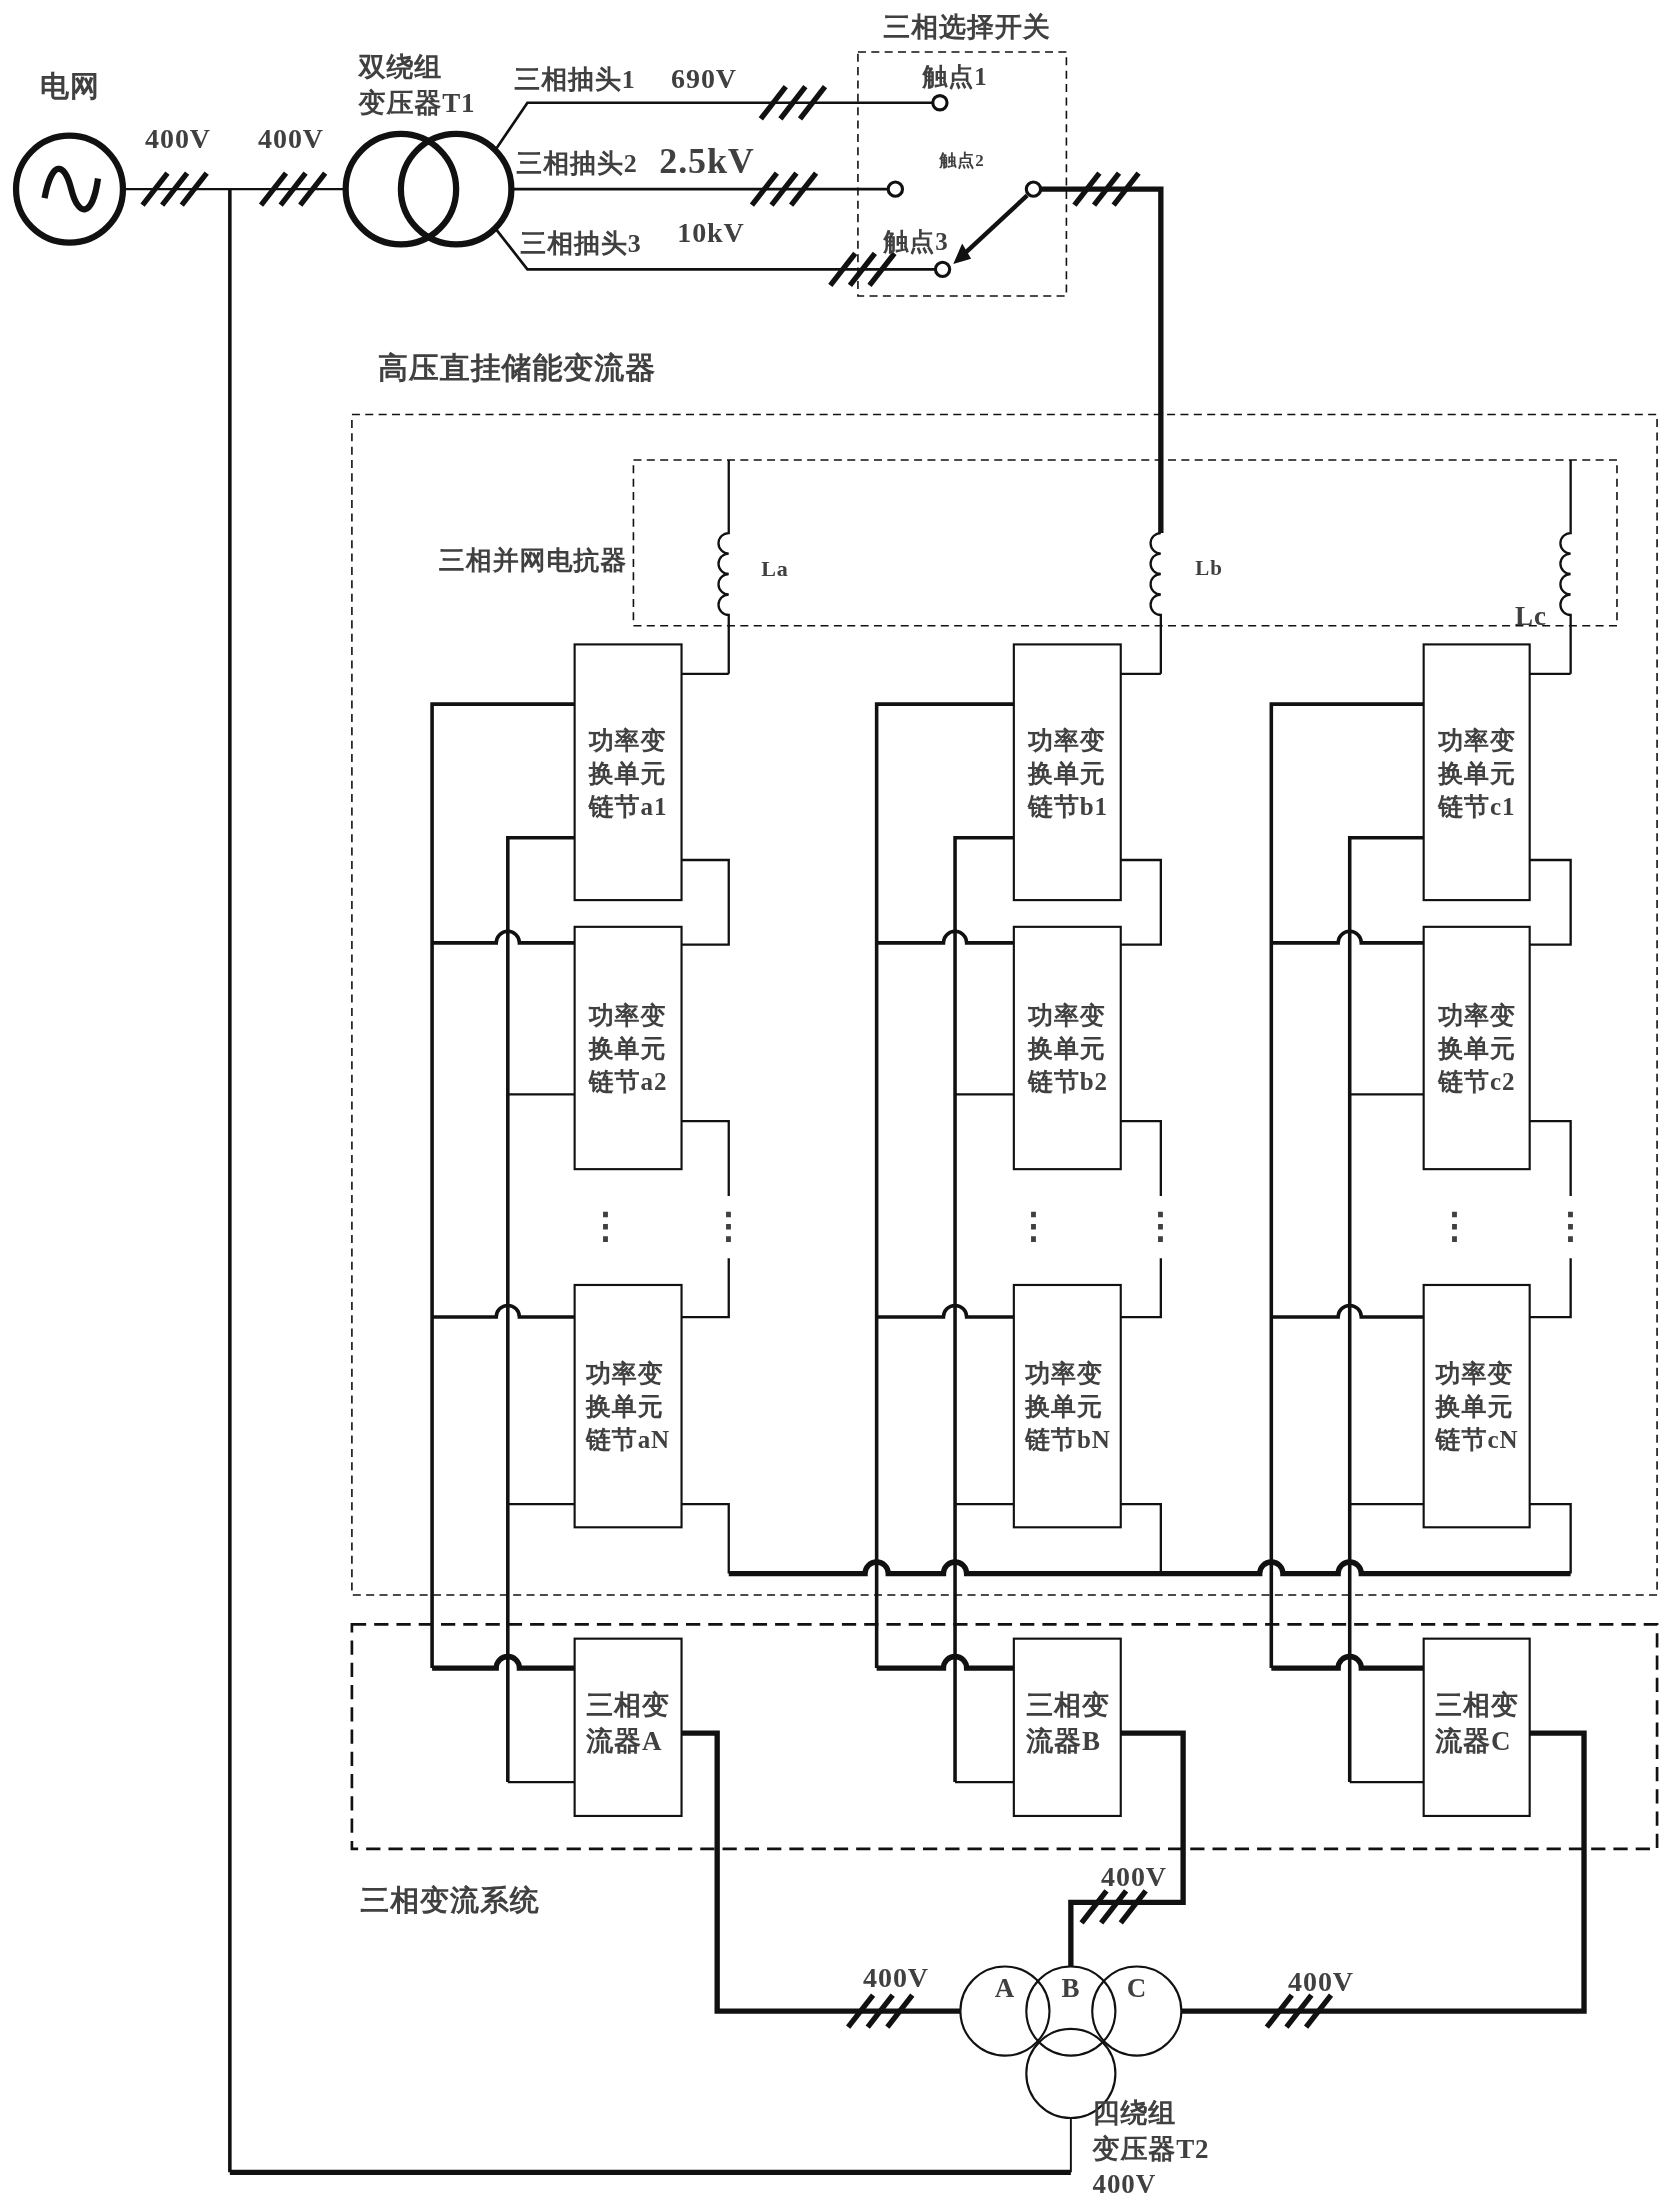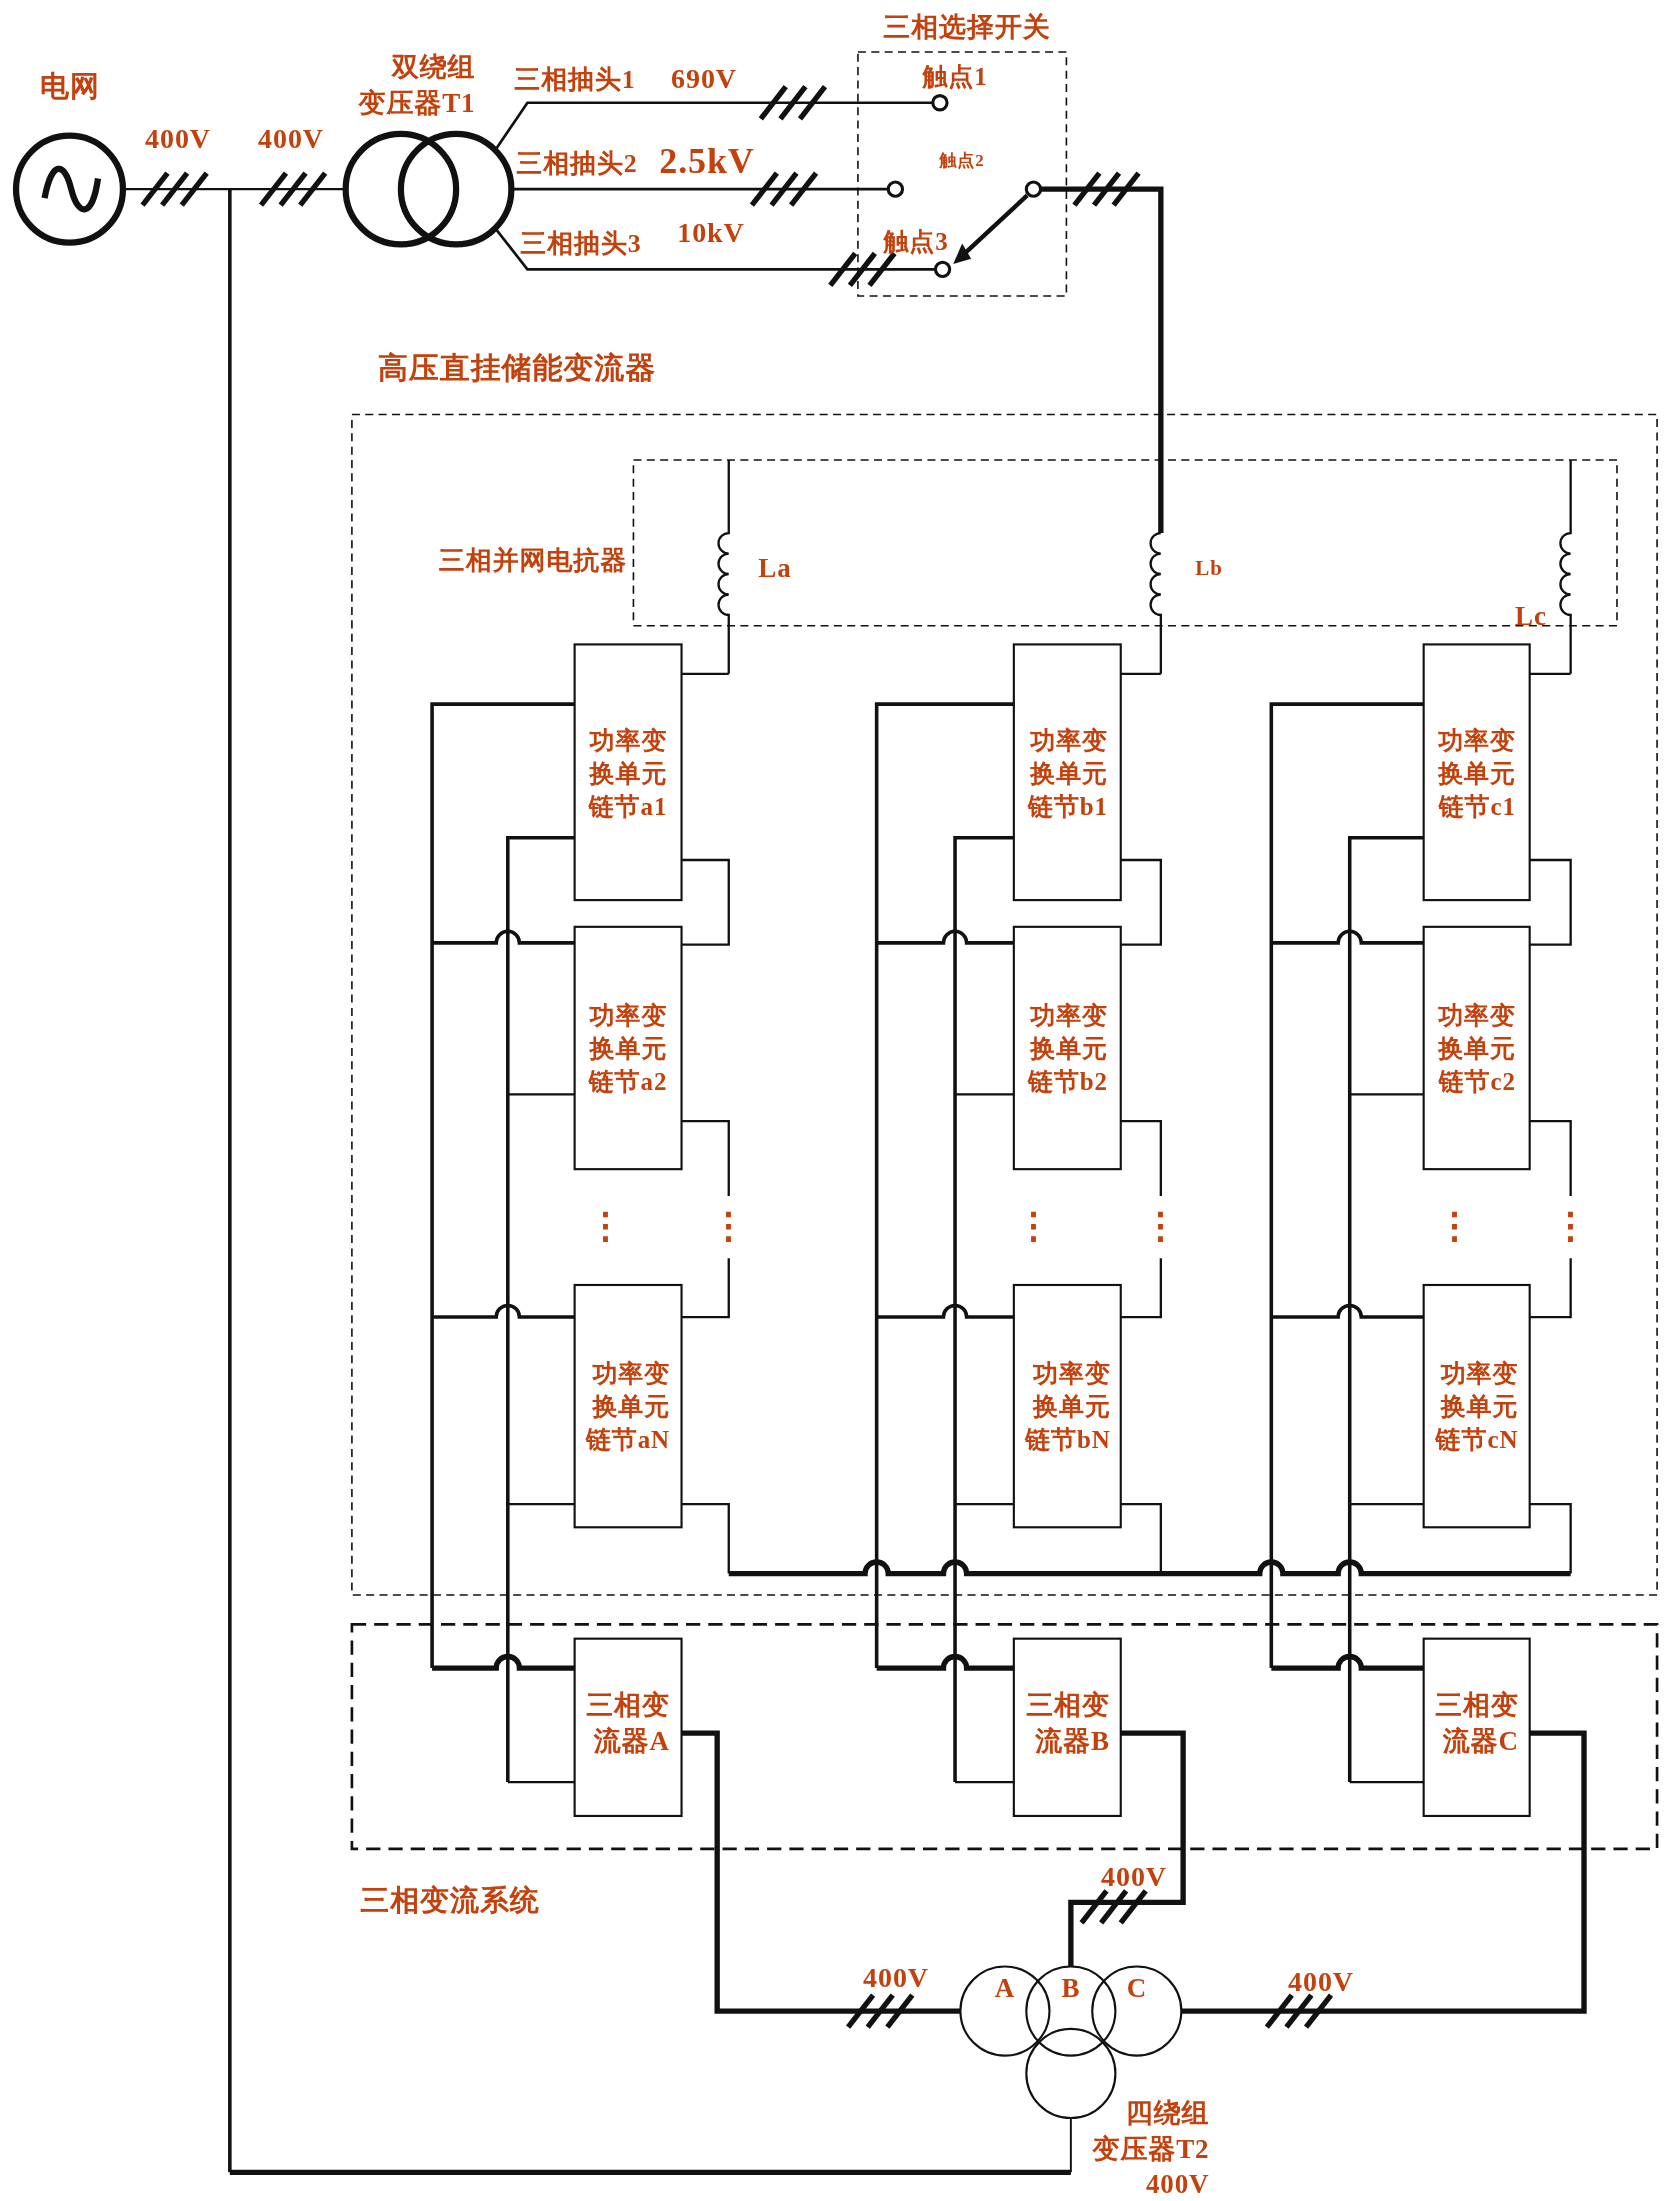--- a/index.html
+++ b/index.html
@@ -1,20 +1,20 @@
 <!DOCTYPE html>
 <html style="font-size:14.3px"><head>
 <meta charset="utf-8">
 <style>
   html,body{margin:0;padding:0;background:#fff;}
   #canvas{position:relative;width:1674px;height:2202px;background:#ffffff;overflow:hidden;
           font-family:"Liberation Serif","DejaVu Serif",serif;color:#111;}
   #wires{position:absolute;left:0;top:0;}
-  .lbl{position:absolute;transform:translate(-50%,-50%);white-space:pre-line;text-align:right;
-       font-weight:bold;line-height:1.32;color:#c2410c;letter-spacing:0.9px;}
+  .lbl{position:absolute;transform:translate(-50%,-50%);white-space:pre-line;text-align:left;
+       font-weight:bold;line-height:1.32;color:#404040;letter-spacing:0.9px;}
 </style>
 </head>
 <body>
 
 <div id="canvas">
 
 <svg id="wires" width="1674" height="2202" viewBox="0 0 1879 2471" fill="none" stroke="#111">
 
   <defs>
 
@@ -188,21 +188,21 @@
       <div class="lbl" style="left: 577px; top: 164px; font-size: 26px;">三相抽头2</div>
       <div class="lbl" style="left: 707px; top: 162px; font-size: 36px;">2.5kV</div>
       <div class="lbl" style="left: 581px; top: 244px; font-size: 26px;">三相抽头3</div>
       <div class="lbl" style="left: 711px; top: 233px; font-size: 28px;">10kV</div>
       <div class="lbl" style="left: 967px; top: 28px; font-size: 27px;">三相选择开关</div>
       <div class="lbl" style="left: 955px; top: 76px; font-size: 25px;">触点1</div>
       <div class="lbl" style="left: 962px; top: 161px; font-size: 17px;">触点2</div>
       <div class="lbl" style="left: 916px; top: 241px; font-size: 25px;">触点3</div>
       <div class="lbl" style="left: 517px; top: 368px; font-size: 30px;">高压直挂储能变流器</div>
       <div class="lbl" style="left: 533px; top: 561px; font-size: 26px;">三相并网电抗器</div>
-      <div class="lbl" style="left: 775px; top: 569px; font-size: 27px;">La</div>
+      <div class="lbl" style="left: 775px; top: 569px; font-size: 22px;">La</div>
       <div class="lbl" style="left: 1209px; top: 569px; font-size: 21px;">Lb</div>
       <div class="lbl" style="left: 1531px; top: 569px; font-size: 27px; margin-top: 48px;">Lc</div>
       <div class="lbl" style="left: 628px; top: 773px; font-size: 25px;">功率变
 换单元
 链节a1</div>
       <div class="lbl" style="left: 1068px; top: 773px; font-size: 25px;">功率变
 换单元
 链节b1</div>
       <div class="lbl" style="left: 1477px; top: 773px; font-size: 25px;">功率变
 换单元

